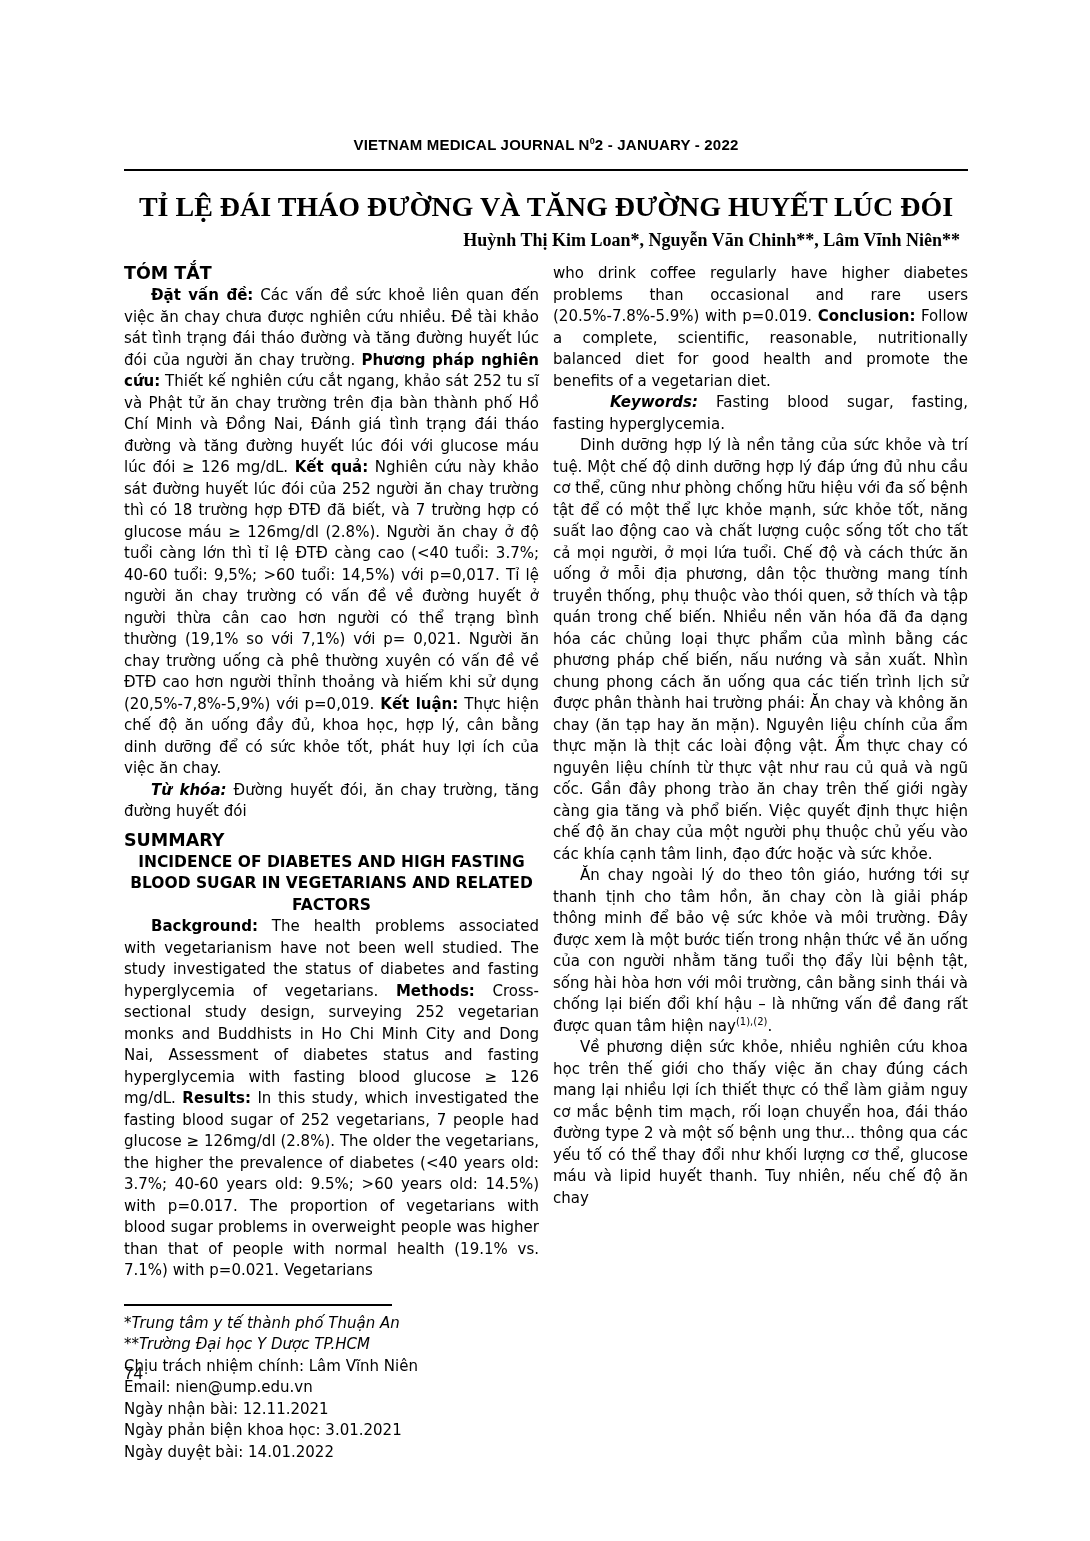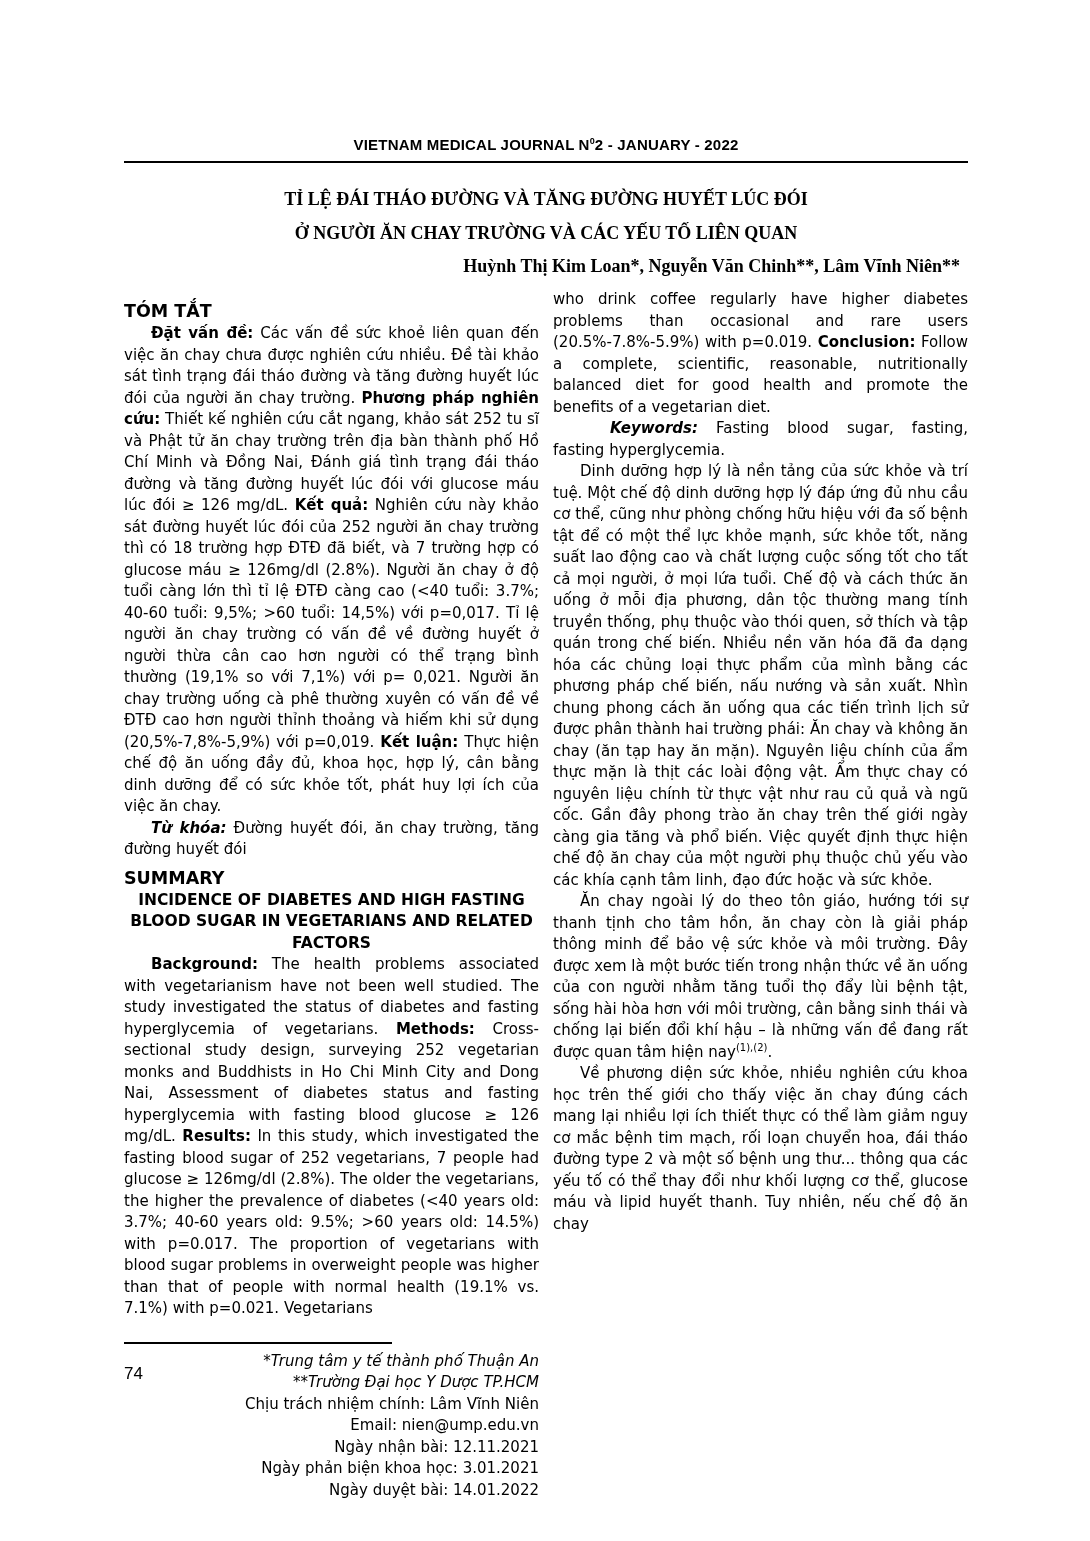--- a/index.html
+++ b/index.html
@@ -13,67 +13,66 @@
     box-sizing: border-box;
     width: 1090px; height: 1541px;
     padding: 136px 122px 0 124px;
   }
   .journal-header {
     text-align: center;
     font-family: "Liberation Sans", sans-serif;
     font-weight: bold;
     font-size: 15px;
     letter-spacing: 0.2px;
-    padding-bottom: 8px;
+    padding-bottom: 16px;
     border-bottom: 2px solid #000;
   }
   .journal-header sup { font-size: 9px; }
   .article-title {
     margin: 19px 0 5px 0;
     text-align: center;
     font-family: "Liberation Serif", serif;
     font-weight: bold;
-    font-size: 18px;
+    font-size: 28px;
     line-height: 34px;
   }
   .title-line { display: block; }
   .authors {
     text-align: right;
     font-family: "Liberation Serif", serif;
     font-weight: bold;
     font-size: 18px;
     margin: 6px 8px 12px 0;
   }
   .columns { display: flex; gap: 14px; }
   .col { flex: 1; min-width: 0; }
   h2.sec {
     font-size: 17.5px;
     font-weight: bold;
-    margin: 12px 0 2px 0;
+    margin: 0 0 2px 0;
   }
   h2.sec.mt { margin-top: 7px; }
   p.body {
     font-size: 15px;
     line-height: 21.5px;
     text-align: justify;
     margin: 0;
   }
   p.body.indent { text-indent: 27px; }
   p.body sup { font-size: 10px; line-height: 0; }
   .summary-title {
     text-align: center;
     font-weight: bold;
     font-size: 15.5px;
     line-height: 21.5px;
   }
   .footnote {
     margin-top: 22px;
     font-size: 15px;
     line-height: 21.5px;
-    text-align: right;
   }
   .footnote-rule {
     width: 268px;
     border-top: 2px solid #000;
     margin-bottom: 7px;
   }
   .fn-line.italic { font-style: italic; }
   .page-number {
     position: absolute;
     left: 124px;
@@ -86,21 +85,20 @@
 <body>
 
 <div class="page">
 
   <header class="journal-header">
     <span><span>VIETNAM MEDICAL JOURNAL N</span><sup>0</sup><span>2 - JANUARY - 2022</span></span>
   </header>
 
   <h1 class="article-title">
     <span class="title-line">TỈ LỆ ĐÁI THÁO ĐƯỜNG VÀ TĂNG ĐƯỜNG HUYẾT LÚC ĐÓI</span>
-    <span class="title-line">Ở NGƯỜI ĂN CHAY TRƯỜNG VÀ CÁC YẾU TỐ LIÊN QUAN</span>
   </h1>
 
   <div class="authors">Huỳnh Thị Kim Loan*, Nguyễn Văn Chinh**, Lâm Vĩnh Niên**</div>
 
   <main class="columns">
 
     <section class="col">
       <h2 class="sec">TÓM TẮT</h2>
       <p class="body indent"><span style="font-weight: bold;">Đặt vấn đề:</span><span> Các vấn đề sức khoẻ liên quan đến việc ăn chay chưa được nghiên cứu nhiều. Đề tài khảo sát tình trạng đái tháo đường và tăng đường huyết lúc đói của người ăn chay trường. </span><span style="font-weight: bold;">Phương pháp nghiên cứu:</span><span> Thiết kế nghiên cứu cắt ngang, khảo sát 252 tu sĩ và Phật tử ăn chay trường trên địa bàn thành phố Hồ Chí Minh và Đồng Nai, Đánh giá tình trạng đái tháo đường và tăng đường huyết lúc đói với glucose máu lúc đói ≥ 126 mg/dL. </span><span style="font-weight: bold;">Kết quả:</span><span> Nghiên cứu này khảo sát đường huyết lúc đói của 252 người ăn chay trường thì có 18 trường hợp ĐTĐ đã biết, và 7 trường hợp có glucose máu ≥ 126mg/dl (2.8%). Người ăn chay ở độ tuổi càng lớn thì tỉ lệ ĐTĐ càng cao (&lt;40 tuổi: 3.7%; 40-60 tuổi: 9,5%; &gt;60 tuổi: 14,5%) với p=0,017. Tỉ lệ người ăn chay trường có vấn đề về đường huyết ở người thừa cân cao hơn người có thể trạng bình thường (19,1% so với 7,1%) với p= 0,021. Người ăn chay trường uống cà phê thường xuyên có vấn đề về ĐTĐ cao hơn người thỉnh thoảng và hiếm khi sử dụng (20,5%-7,8%-5,9%) với p=0,019. </span><span style="font-weight: bold;">Kết luận:</span><span> Thực hiện chế độ ăn uống đầy đủ, khoa học, hợp lý, cân bằng dinh dưỡng để có sức khỏe tốt, phát huy lợi ích của việc ăn chay.</span></p>
       <p class="body indent"><span style="font-weight: bold; font-style: italic;">Từ khóa:</span><span> Đường huyết đói, ăn chay trường, tăng đường huyết đói</span></p>

